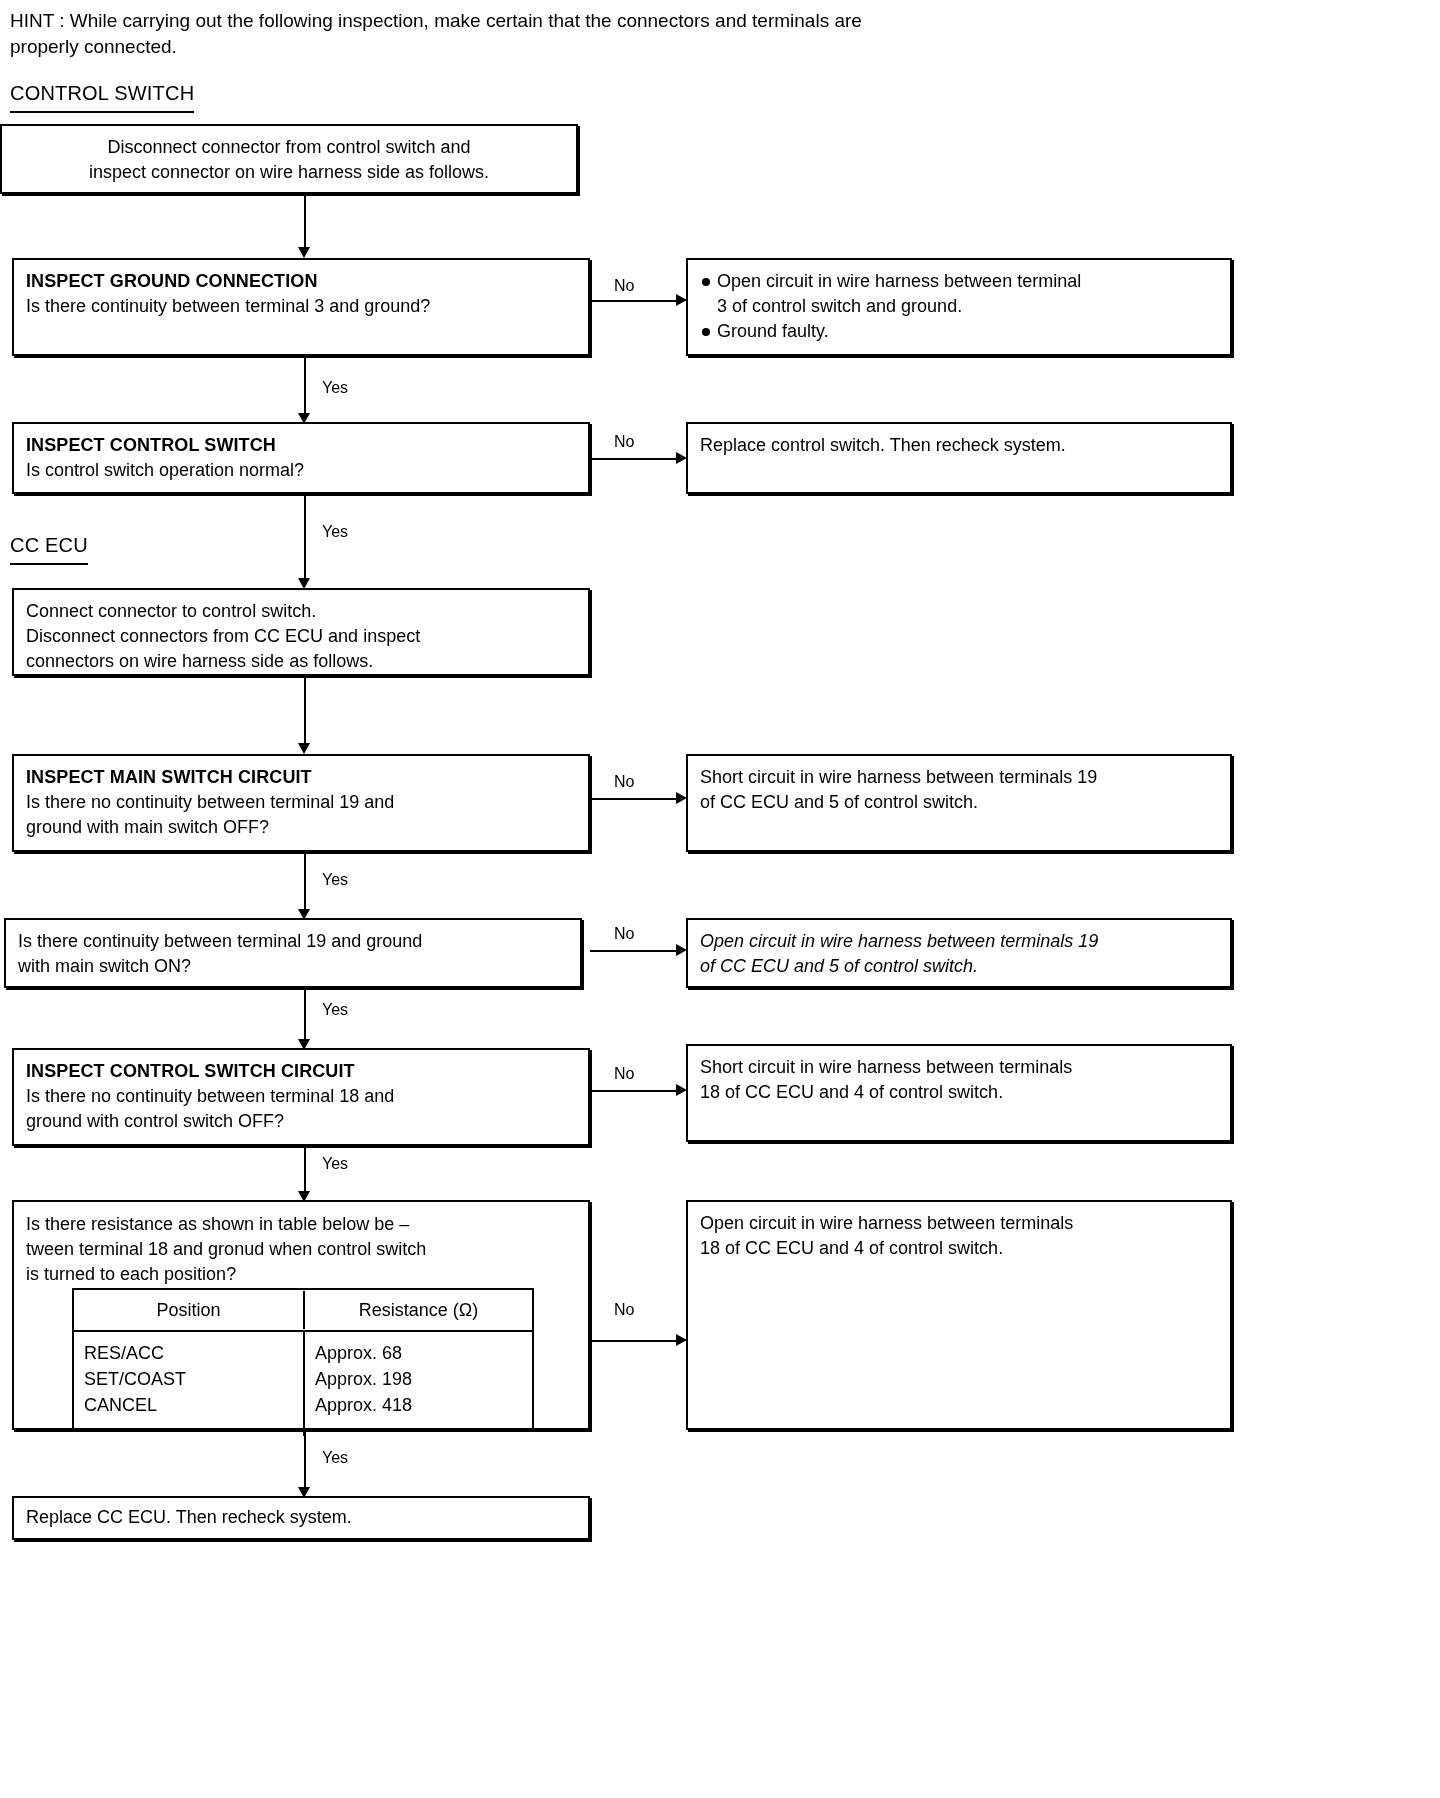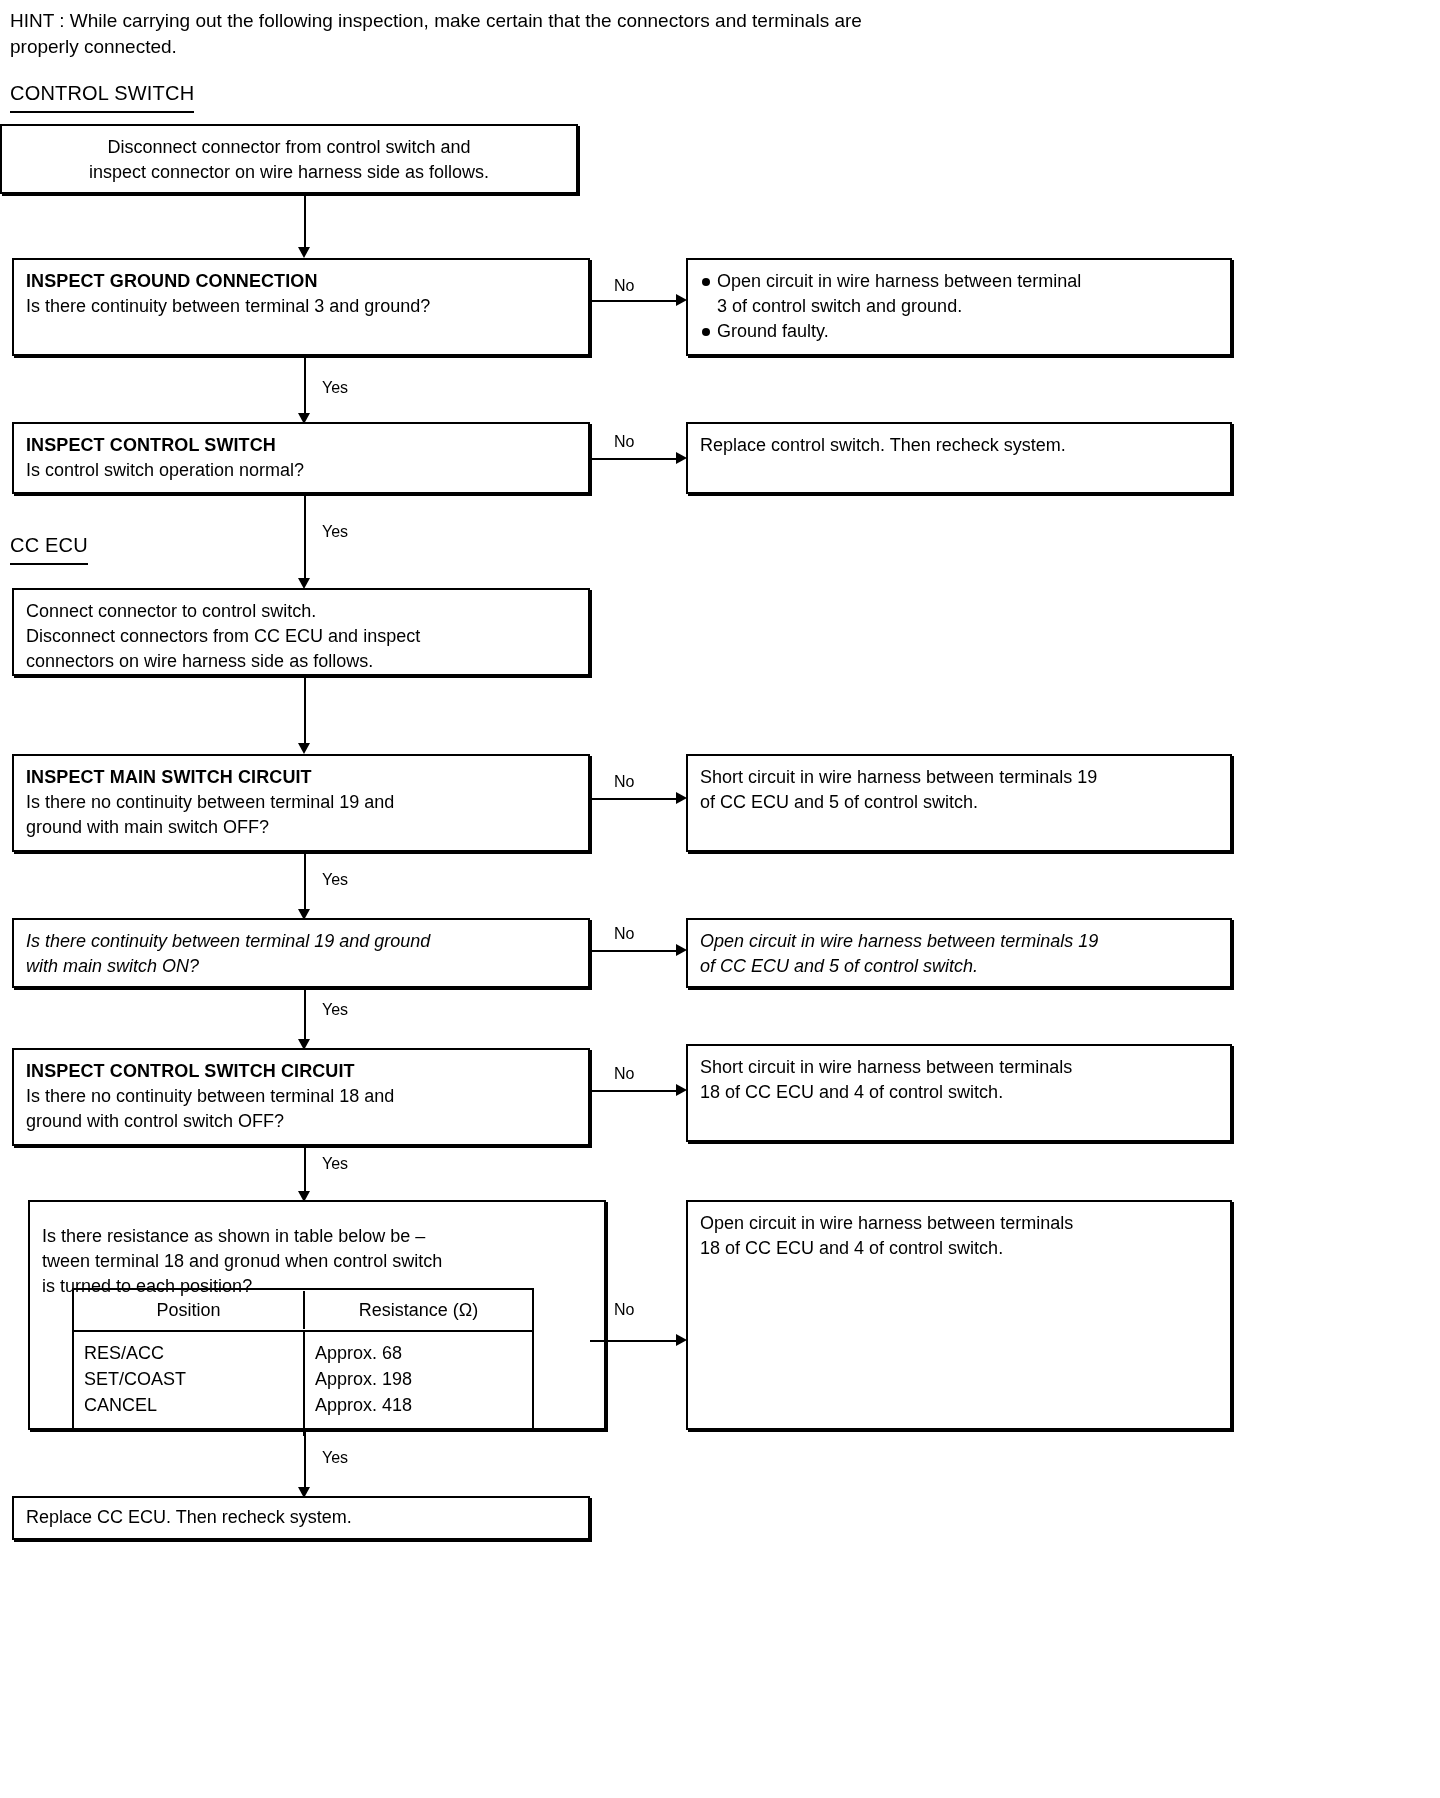--- a/index.html
+++ b/index.html
@@ -228,21 +228,21 @@
 
   <div class="abs box" style="left:686px; top:754px; width:546px; height:98px;">
     <span class="single">Short circuit in wire harness between terminals 19
 of CC ECU and 5 of control switch.</span>
   </div>
 
   <div class="abs vline" style="left:304px; top:854px; height:58px;"></div>
   <div class="abs arrow-down" style="left:298px; top:909px;"></div>
   <div class="abs edge-label" style="left:322px; top:870px;">Yes</div>
 
-  <div class="abs box" style="left:12px; top:918px; width:578px; height:70px;font-style:italic;">
+  <div class="abs box" style="left:4px; top:918px; width:578px; height:70px;">
     <span class="single">Is there continuity between terminal 19 and ground
 with main switch ON?</span>
   </div>
 
   <div class="abs harrow-line" style="left:590px; top:950px; width:90px;"></div>
   <div class="abs arrow-right" style="left:676px; top:944px;"></div>
   <div class="abs edge-label" style="left:614px; top:924px;">No</div>
 
   <div class="abs box" style="left:686px; top:918px; width:546px; height:70px;font-style:italic;">
     <span class="single">Open circuit in wire harness between terminals 19
@@ -265,21 +265,21 @@
 
   <div class="abs box" style="left:686px; top:1044px; width:546px; height:98px;">
     <span class="single">Short circuit in wire harness between terminals
 18 of CC ECU and 4 of control switch.</span>
   </div>
 
   <div class="abs vline" style="left:304px; top:1148px; height:46px;"></div>
   <div class="abs arrow-down" style="left:298px; top:1191px;"></div>
   <div class="abs edge-label" style="left:322px; top:1154px;">Yes</div>
 
-  <div class="abs box" style="left:12px; top:1200px; width:578px; height:230px; padding:22px 12px 0 12px;margin-left:16px;">
+  <div class="abs box" style="left:12px; top:1200px; width:578px; height:230px; padding:10px 12px 0 12px;">
     <span class="single">Is there resistance as shown in table below be –
 tween terminal 18 and gronud when control switch
 is turned to each position?</span>
   </div>
 
   <div class="rt-wrap" style="left:72px; top:1288px; width:462px; height:142px; border-bottom:none;">
     <div class="rt-head">
       <div class="c1">Position</div>
       <div class="c2">Resistance (Ω)</div>
     </div>

